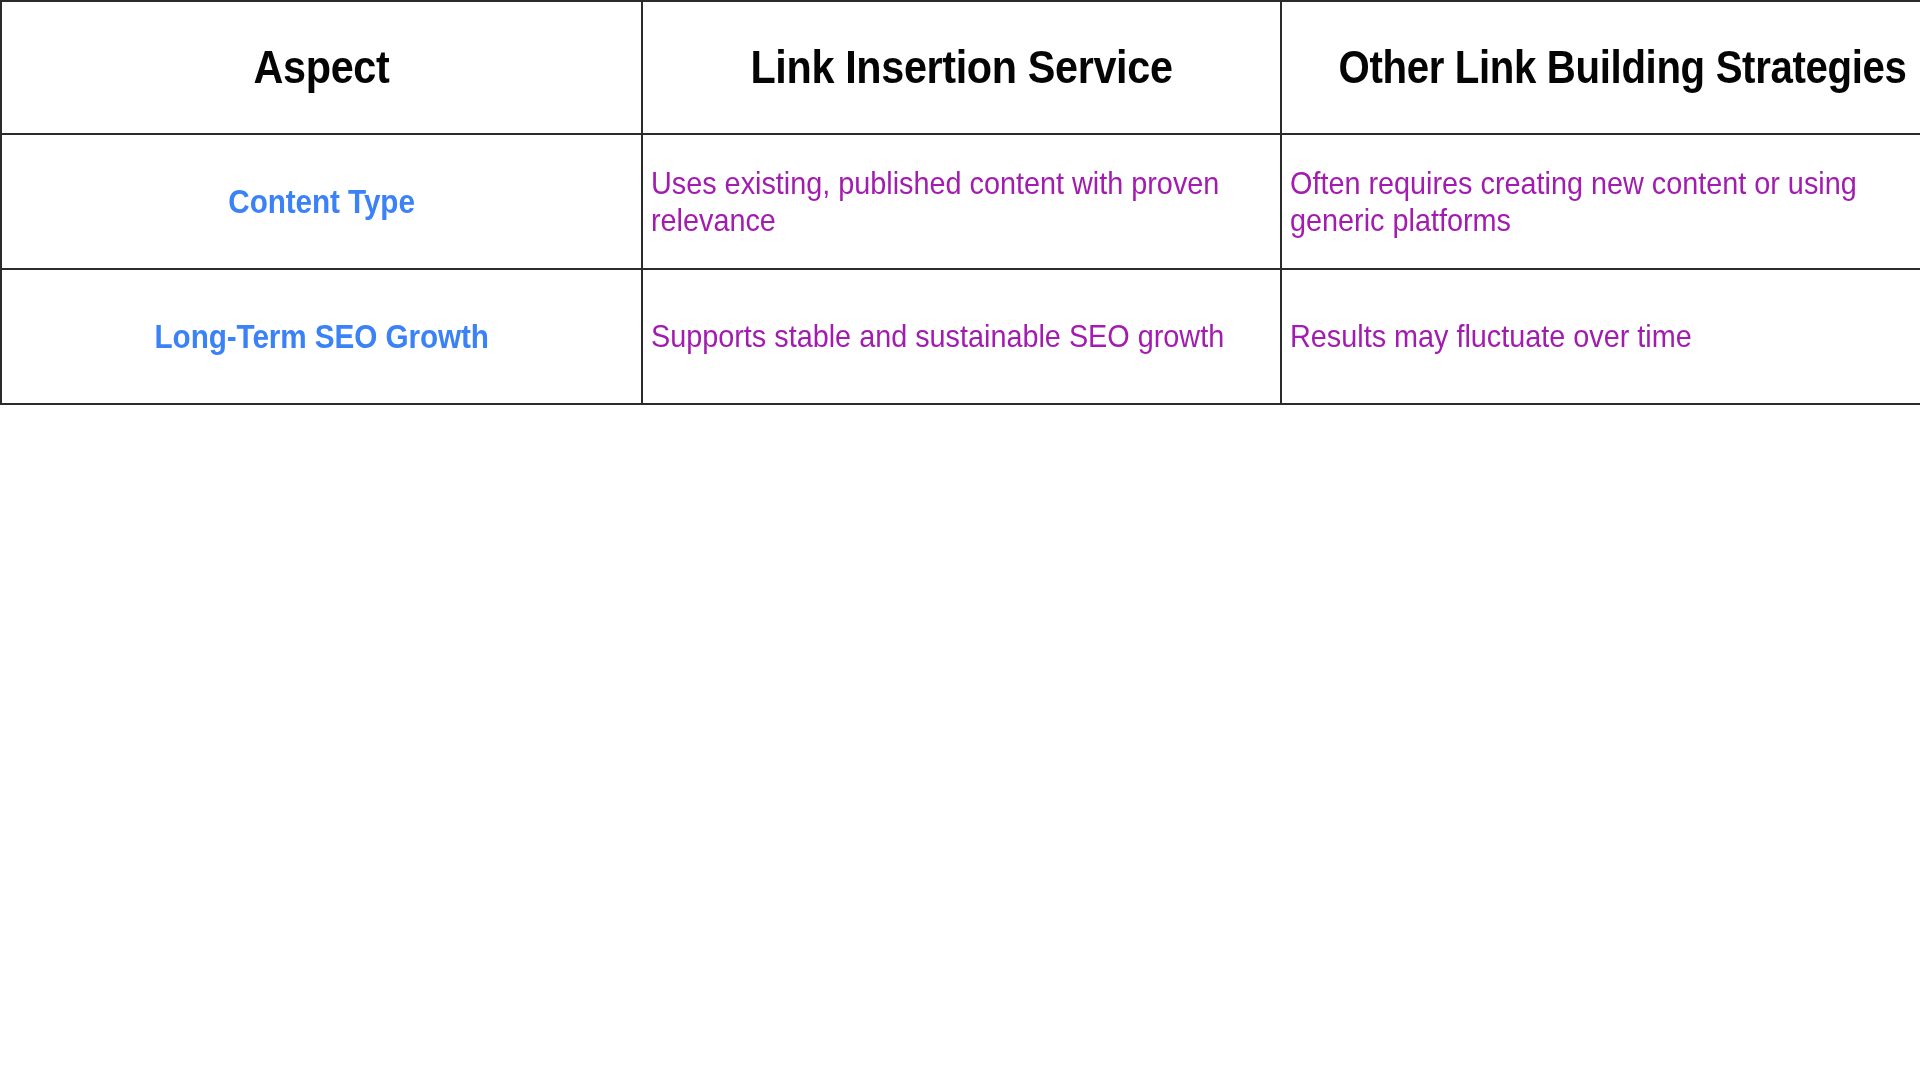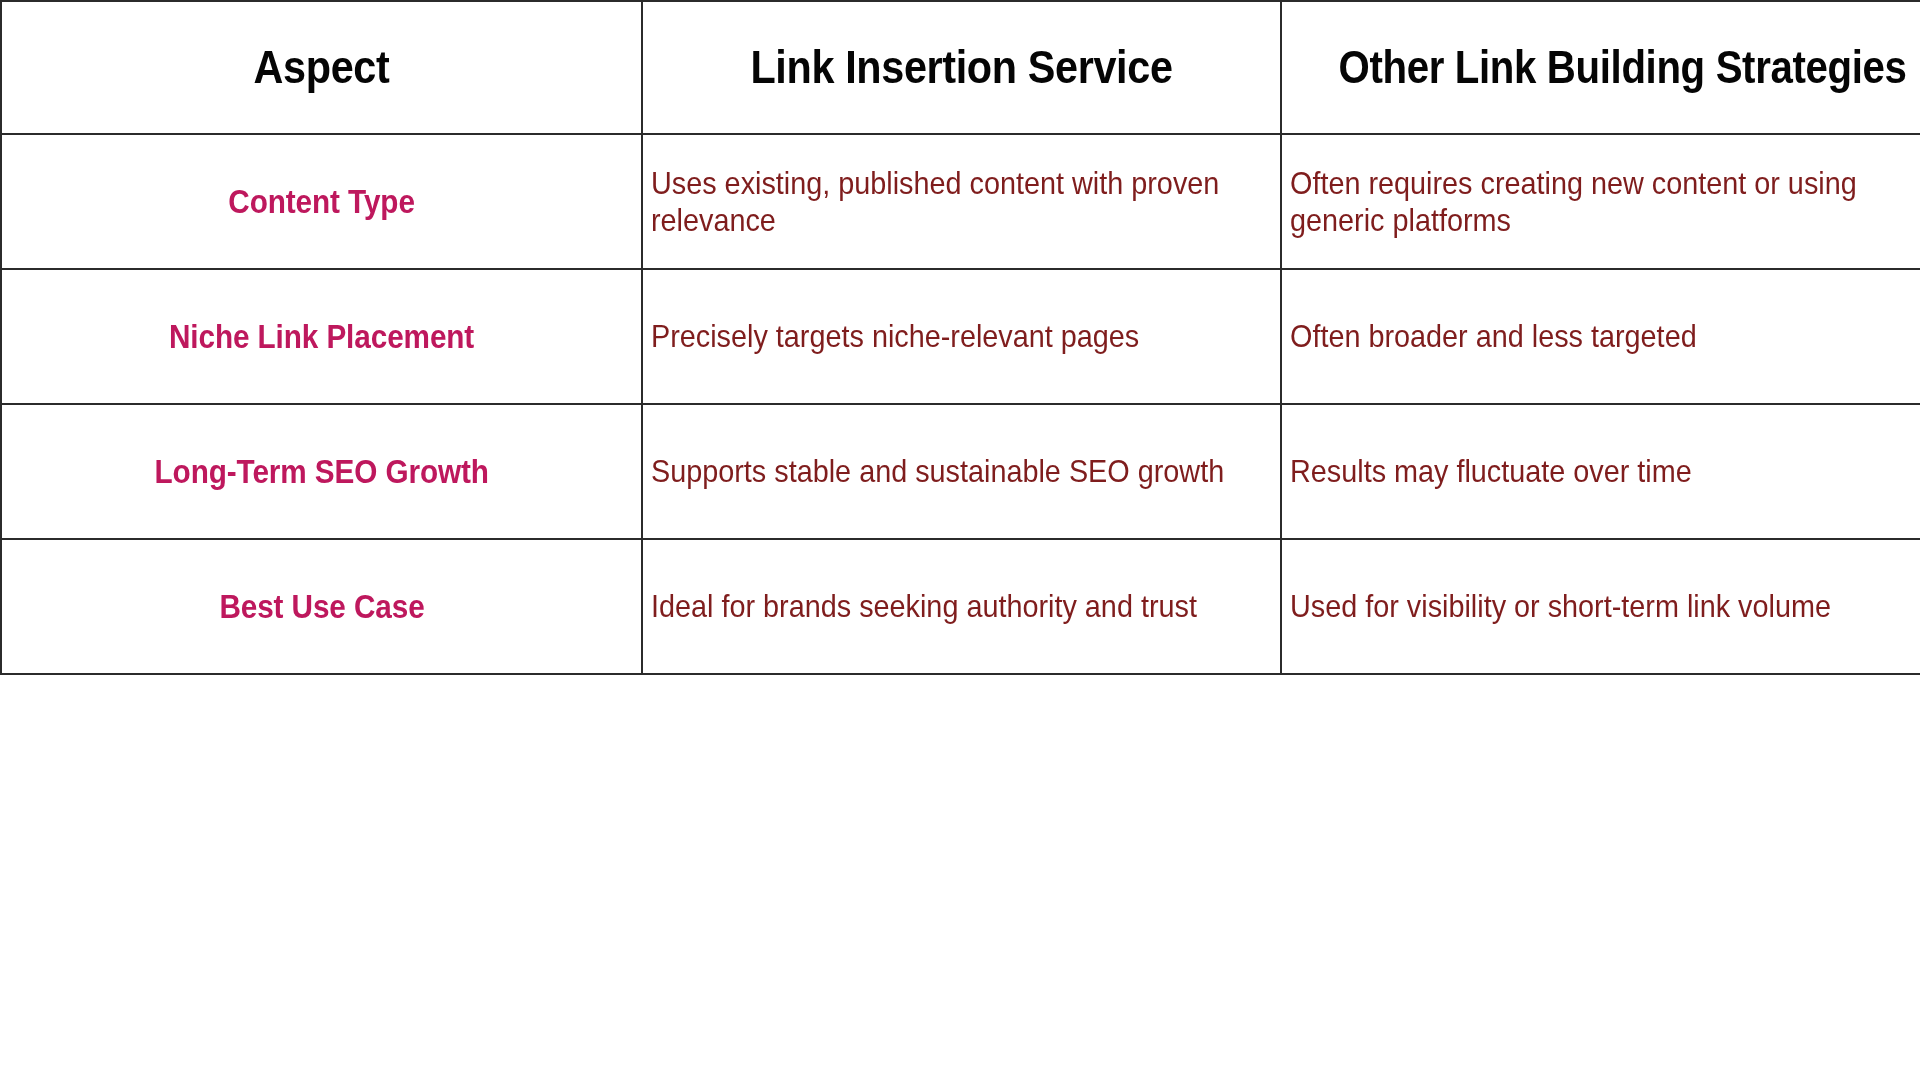--- a/index.html
+++ b/index.html
@@ -62,36 +62,36 @@
 
   
   tbody tr { height: 135px; }
 
   td.aspect {
     text-align: center;
     font-weight: 700;
     font-size: 33px;
     line-height: 1.15;
     letter-spacing: -0.1px;
-    color: #be185d;
+    color: #3b82f6;
     padding: 6px 6px;
     white-space: nowrap;
   }
   td.aspect .lbl {
     display: inline-block;
     transform: scaleX(0.9);
     transform-origin: center center;
   }
 
   td.body {
     text-align: left;
     font-weight: 400;
     font-size: 32px;
     line-height: 1.15;
-    color: #7f1d1d;
+    color: #a21caf;
     padding: 6px 10px 6px 8px;
   }
   td.body .txt {
     display: block;
     transform: scaleX(0.9);
     transform-origin: left center;
     width: 111%;
   }
 </style>
 </head>
@@ -118,46 +118,28 @@
         <td class="body">
             <span class="txt">Uses existing, published content with proven relevance</span>
           </td>
         <td class="body">
             <span class="txt">Often requires creating new content or using generic platforms</span>
           </td>
       </tr>
 
 
 
-      <tr>
-        <td class="aspect"><span class="lbl">Niche Link Placement</span></td>
-        <td class="body">
-            <span class="txt">Precisely targets niche-relevant pages</span>
-          </td>
-        <td class="body">
-            <span class="txt">Often broader and less targeted</span>
-          </td>
-      </tr>
 
 
       <tr>
         <td class="aspect"><span class="lbl">Long-Term SEO Growth</span></td>
         <td class="body">
             <span class="txt">Supports stable and sustainable SEO growth</span>
           </td>
         <td class="body">
             <span class="txt">Results may fluctuate over time</span>
           </td>
       </tr>
 
-      <tr>
-        <td class="aspect"><span class="lbl">Best Use Case</span></td>
-        <td class="body">
-            <span class="txt">Ideal for brands seeking authority and trust</span>
-          </td>
-        <td class="body">
-            <span class="txt">Used for visibility or short-term link volume</span>
-          </td>
-      </tr>
 
     </tbody>
   </table>
 </div>
 
 </body></html>

